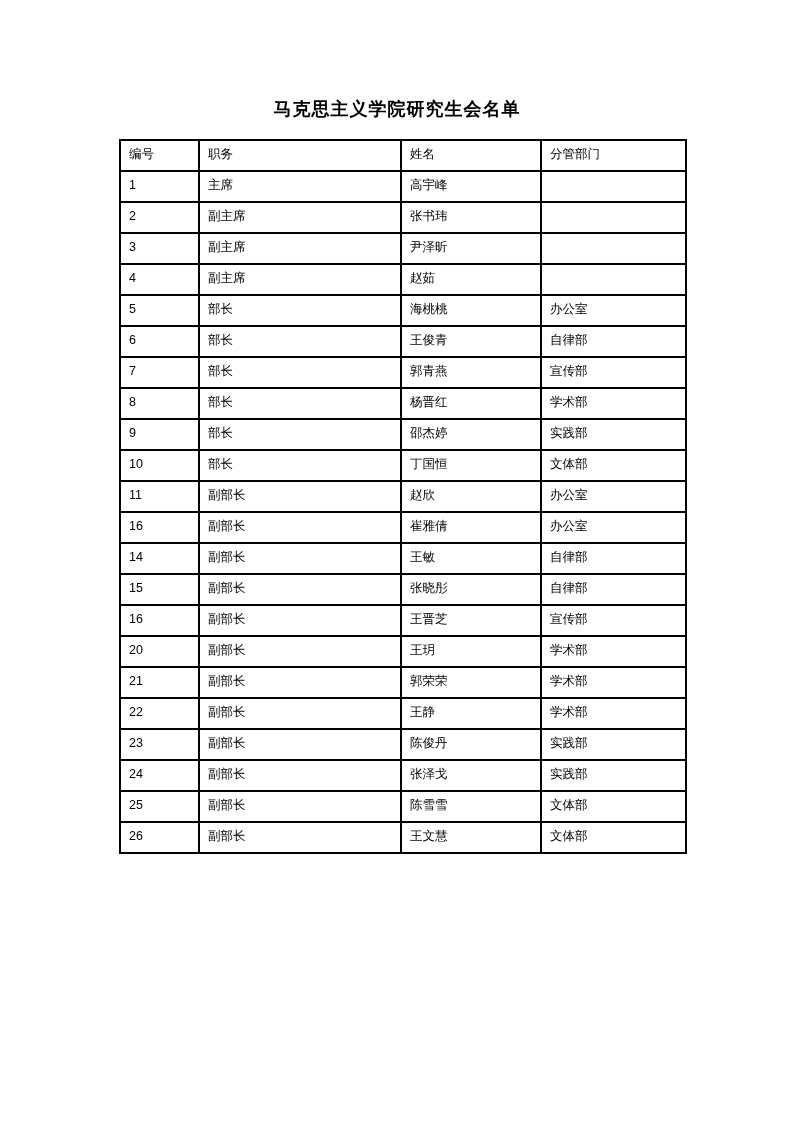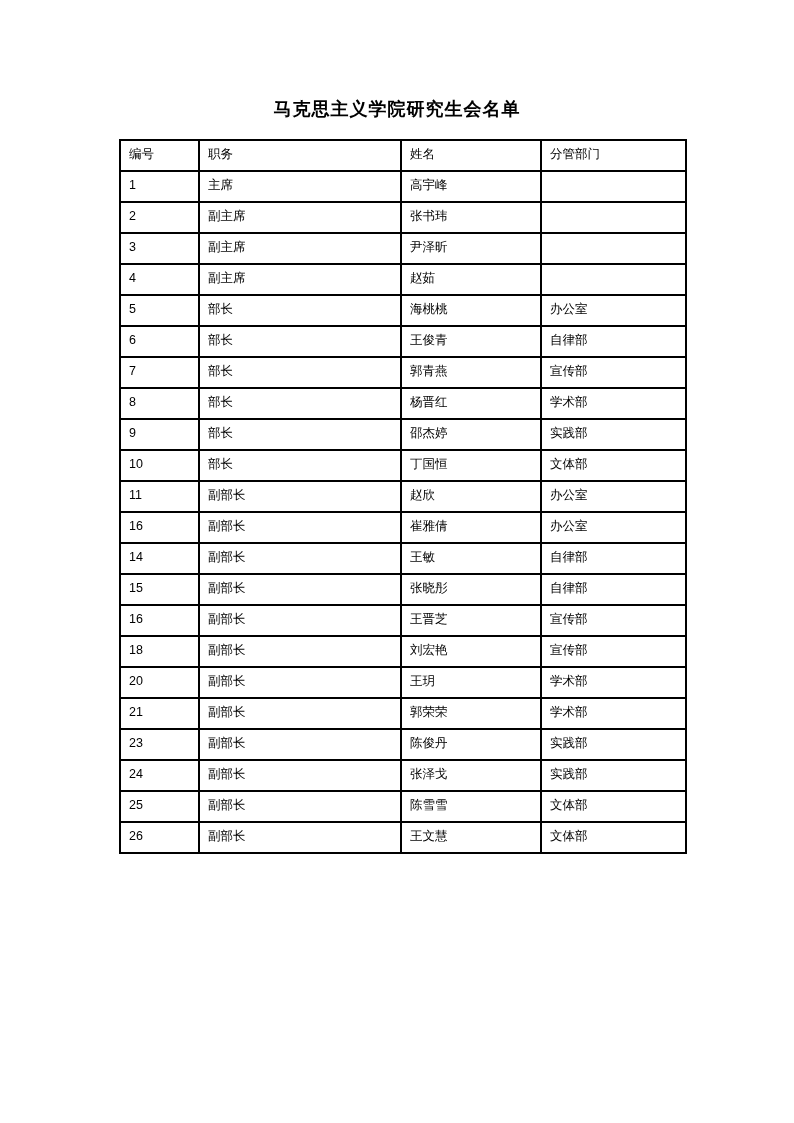--- a/index.html
+++ b/index.html
@@ -159,35 +159,35 @@
           <td>张晓彤</td>
           <td>自律部</td>
         </tr>
         <tr>
           <td>16</td>
           <td>副部长</td>
           <td>王晋芝</td>
           <td>宣传部</td>
         </tr>
         <tr>
-          <td>18</td>
-          <td>副部长</td>
-          <td>刘宏艳</td>
-          <td>宣传部</td>
-        </tr>
-        <tr>
           <td>20</td>
           <td>副部长</td>
           <td>王玥</td>
           <td>学术部</td>
         </tr>
         <tr>
           <td>21</td>
           <td>副部长</td>
           <td>郭荣荣</td>
+          <td>学术部</td>
+        </tr>
+        <tr>
+          <td>22</td>
+          <td>副部长</td>
+          <td>王静</td>
           <td>学术部</td>
         </tr>
         <tr>
           <td>23</td>
           <td>副部长</td>
           <td>陈俊丹</td>
           <td>实践部</td>
         </tr>
         <tr>
           <td>24</td>

